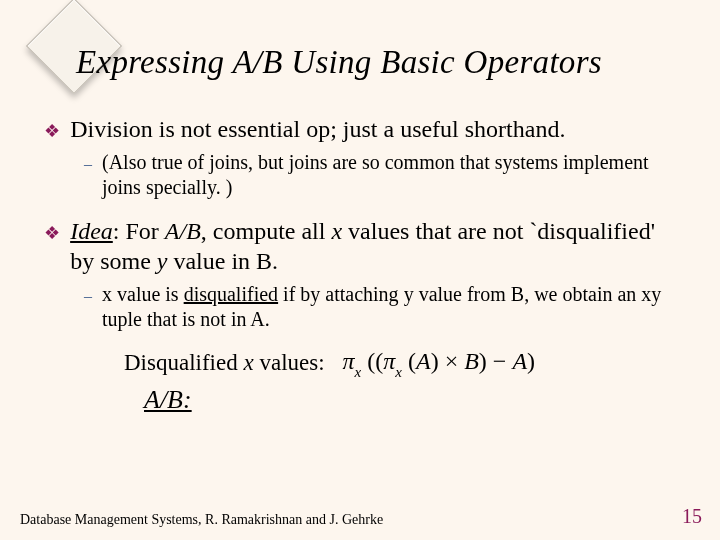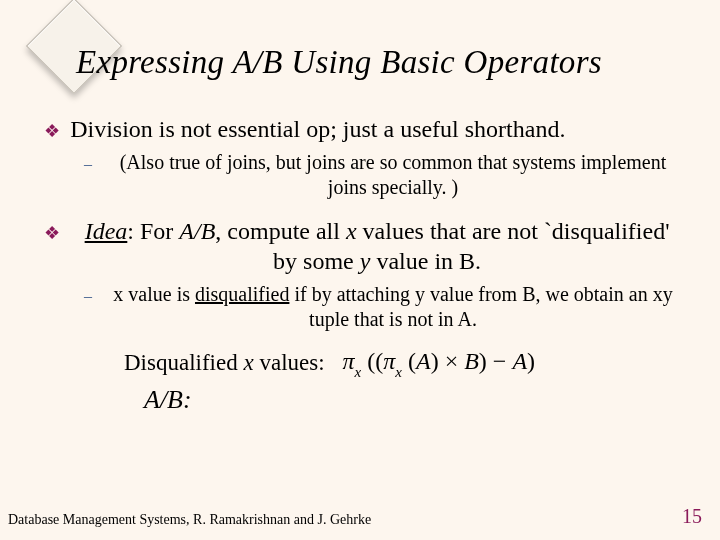--- a/index.html
+++ b/index.html
@@ -11,21 +11,20 @@
     font-family: "Times New Roman", Times, serif;
     color: #000;
     overflow: hidden;
     position: relative;
   }
   .slide {
     width: 720px;
     height: 540px;
     position: relative;
     box-sizing: border-box;
-    text-align: center;
   }
   .decor-diamond {
     position: absolute;
     top: 12px;
     left: 40px;
     width: 66px;
     height: 66px;
     transform: rotate(45deg);
     background: #f7f2ea;
     border: 1px solid #bdb7ad;
@@ -81,34 +80,35 @@
     align-items: center;
     gap: 18px;
     font-size: 23px;
   }
   .ab-row {
     margin: 6px 0 12px 100px;
     display: flex;
     align-items: center;
     gap: 28px;
     font-size: 23px;
+    text-decoration: underline;
   }
   .ab-label { font-style: italic; font-size: 26px; }
   .formula {
     font-family: "Times New Roman", serif;
     font-style: italic;
     font-size: 24px;
     white-space: nowrap;
   }
   .formula .up { font-style: normal; }
   .formula sub { font-size: 15px; font-style: italic; position: relative; top: 2px; }
   .pi { font-style: italic; }
   .footer-left {
     position: absolute;
-    left: 8px;
+    left: 20px;
     bottom: 12px;
     font-size: 14px;
   }
   .footer-right {
     position: absolute;
     right: 18px;
     bottom: 12px;
     font-size: 20px;
     color: #8a1a5a;
   }

